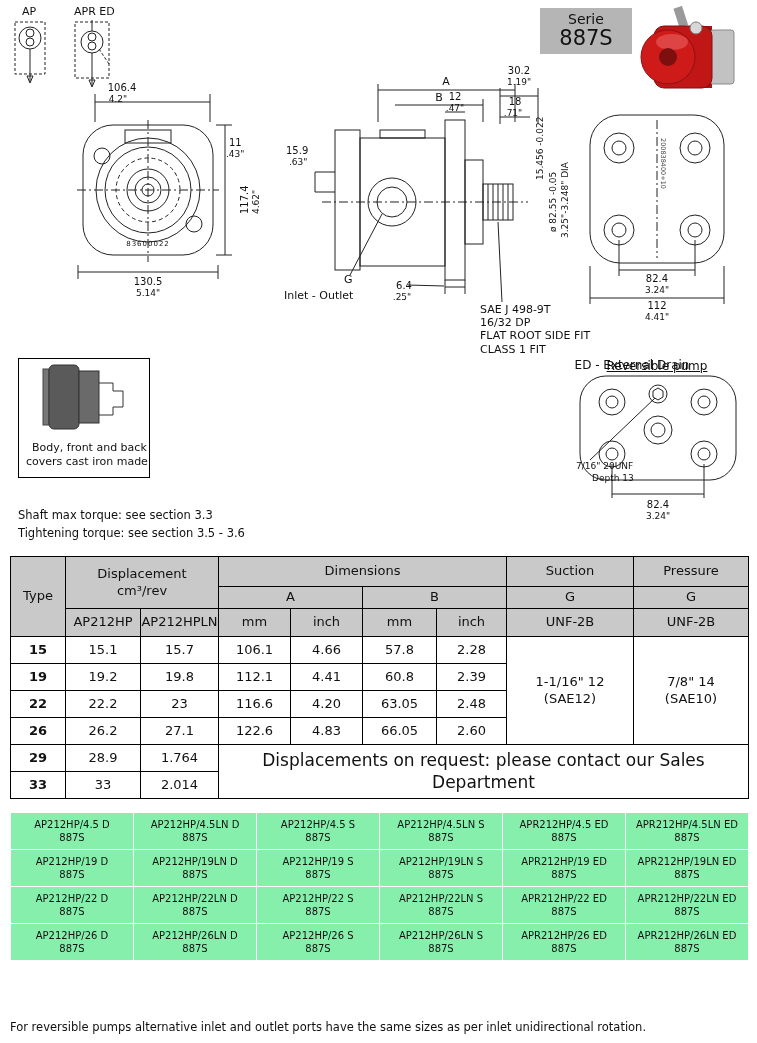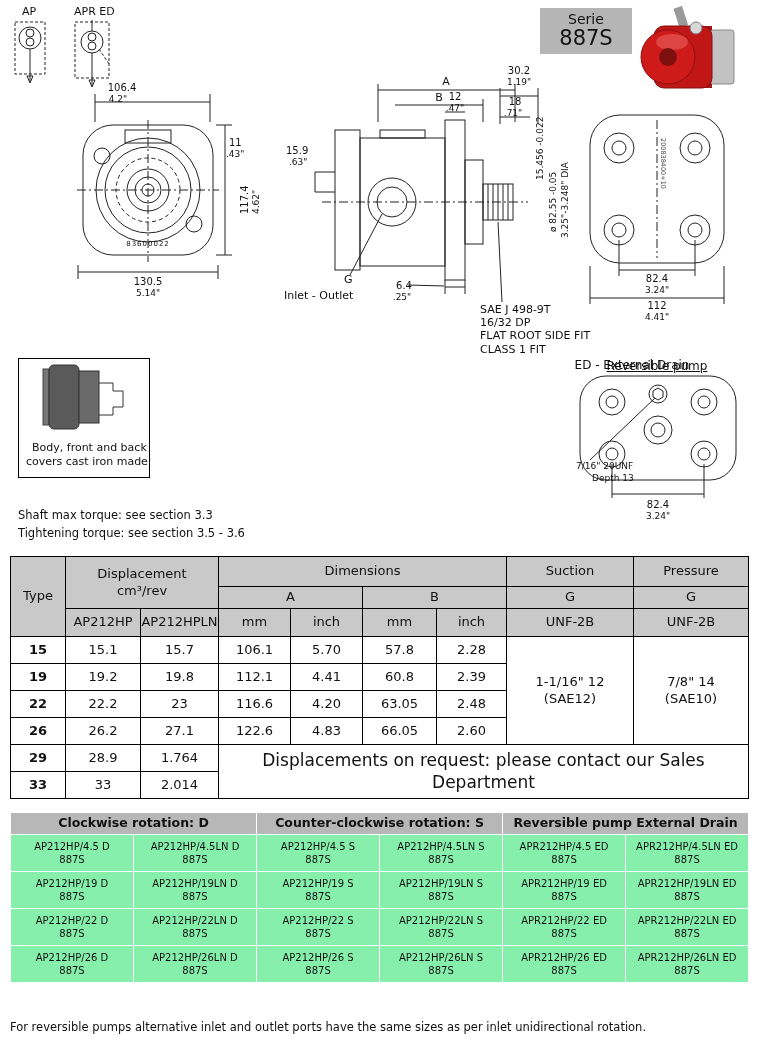--- a/index.html
+++ b/index.html
@@ -273,21 +273,21 @@
     <td class="hd">mm</td>
     <td class="hd">inch</td>
     <td class="hd">UNF-2B</td>
     <td class="hd">UNF-2B</td>
   </tr>
   <tr style="height:27px">
     <td class="b">15</td>
     <td>15.1</td>
     <td>15.7</td>
     <td>106.1</td>
-    <td>5.70</td>
+    <td>4.66</td>
     <td>57.8</td>
     <td>2.28</td>
     <td rowspan="4">
       <div>1-1/16" 12</div>
       <div>(SAE12)</div>
     </td>
     <td rowspan="4">
       <div>7/8" 14</div>
       <div>(SAE10)</div>
     </td>
@@ -336,25 +336,20 @@
 <table class="t2">
   <colgroup>
       <col style="width:123px">
       <col style="width:123px">
       <col style="width:123px">
       <col style="width:123px">
       <col style="width:123px">
       <col style="width:123px">
     </colgroup>
   <tbody>
-      <tr style="height:22px">
-    <td colspan="2" class="g1">Clockwise rotation: D</td>
-    <td colspan="2" class="g1">Counter-clockwise rotation: S</td>
-    <td colspan="2" class="g1">Reversible pump External Drain</td>
-  </tr>
   <tr style="height:37px">
     <td class="dc">
           <span class="l">AP212HP/4.5 D</span>
           <span class="l">887S</span>
         </td>
     <td class="dc">
           <span class="l">AP212HP/4.5LN D</span>
           <span class="l">887S</span>
         </td>
     <td class="dc">

